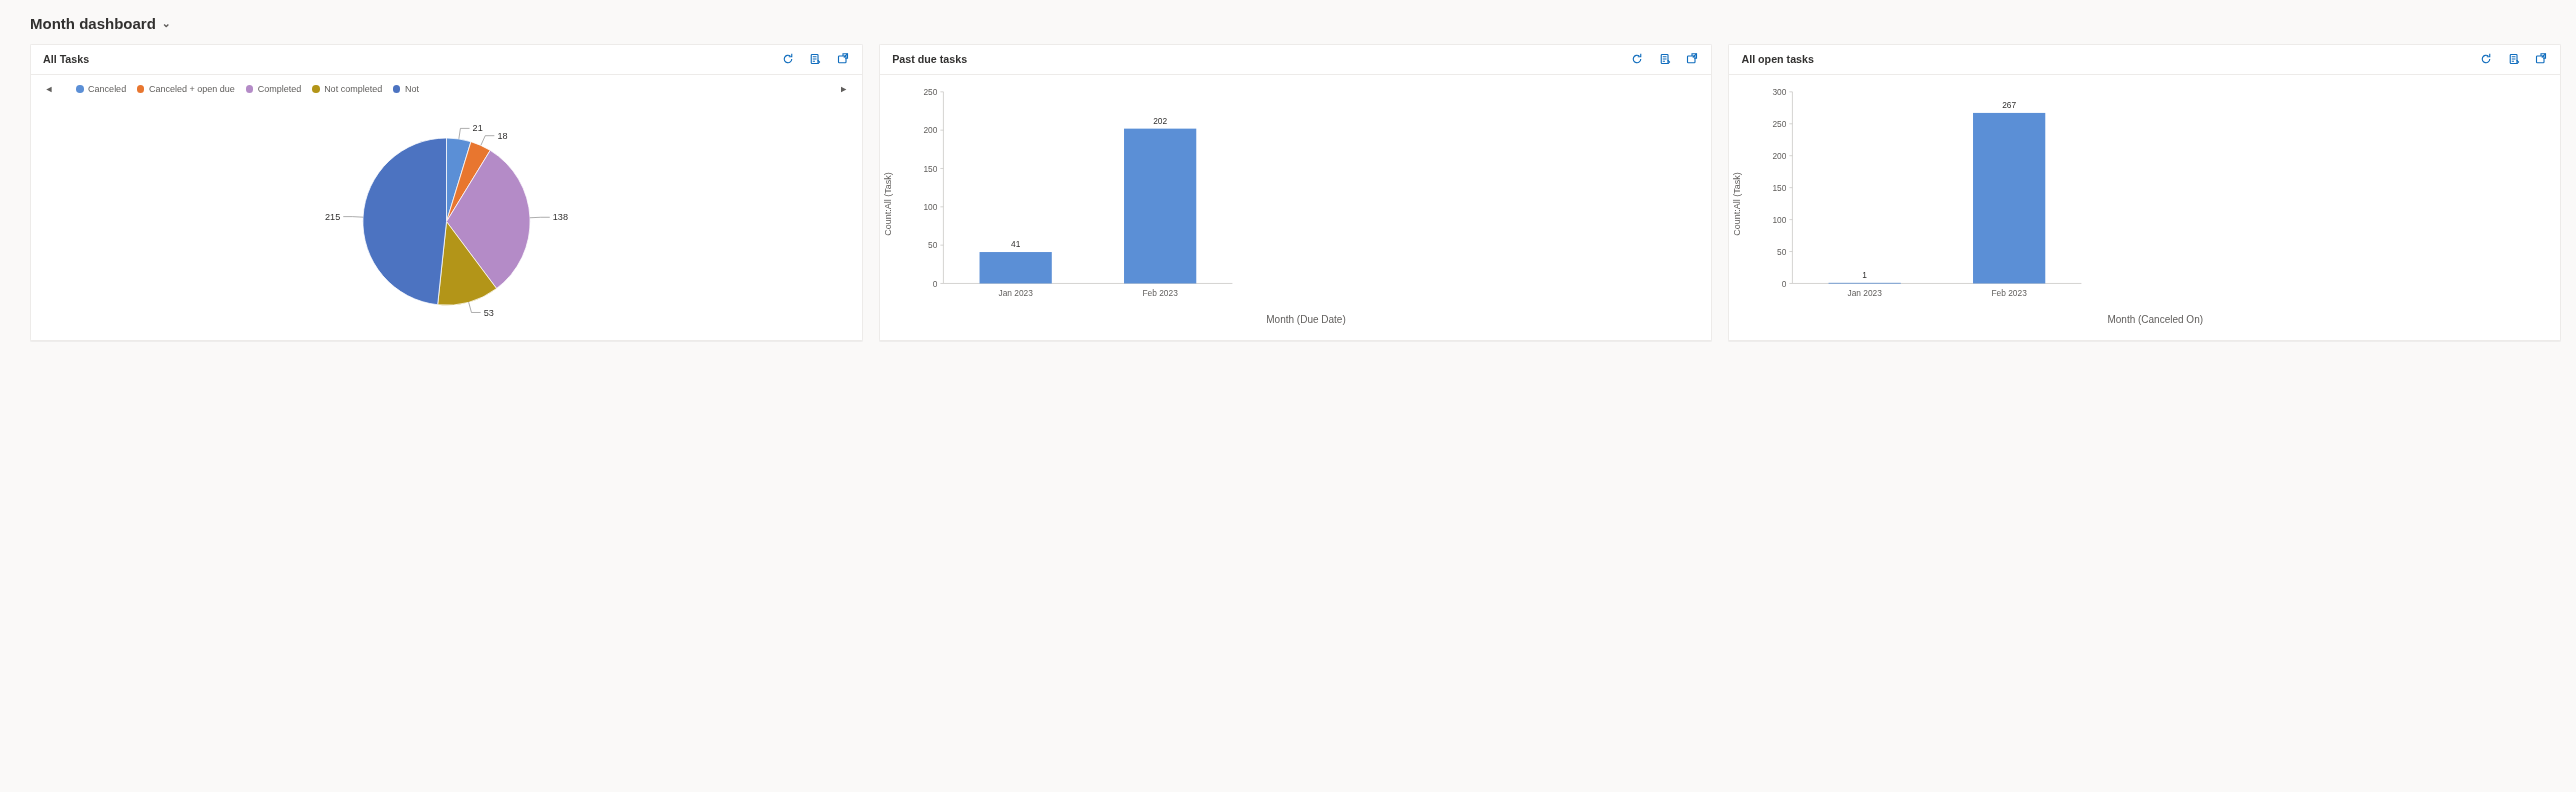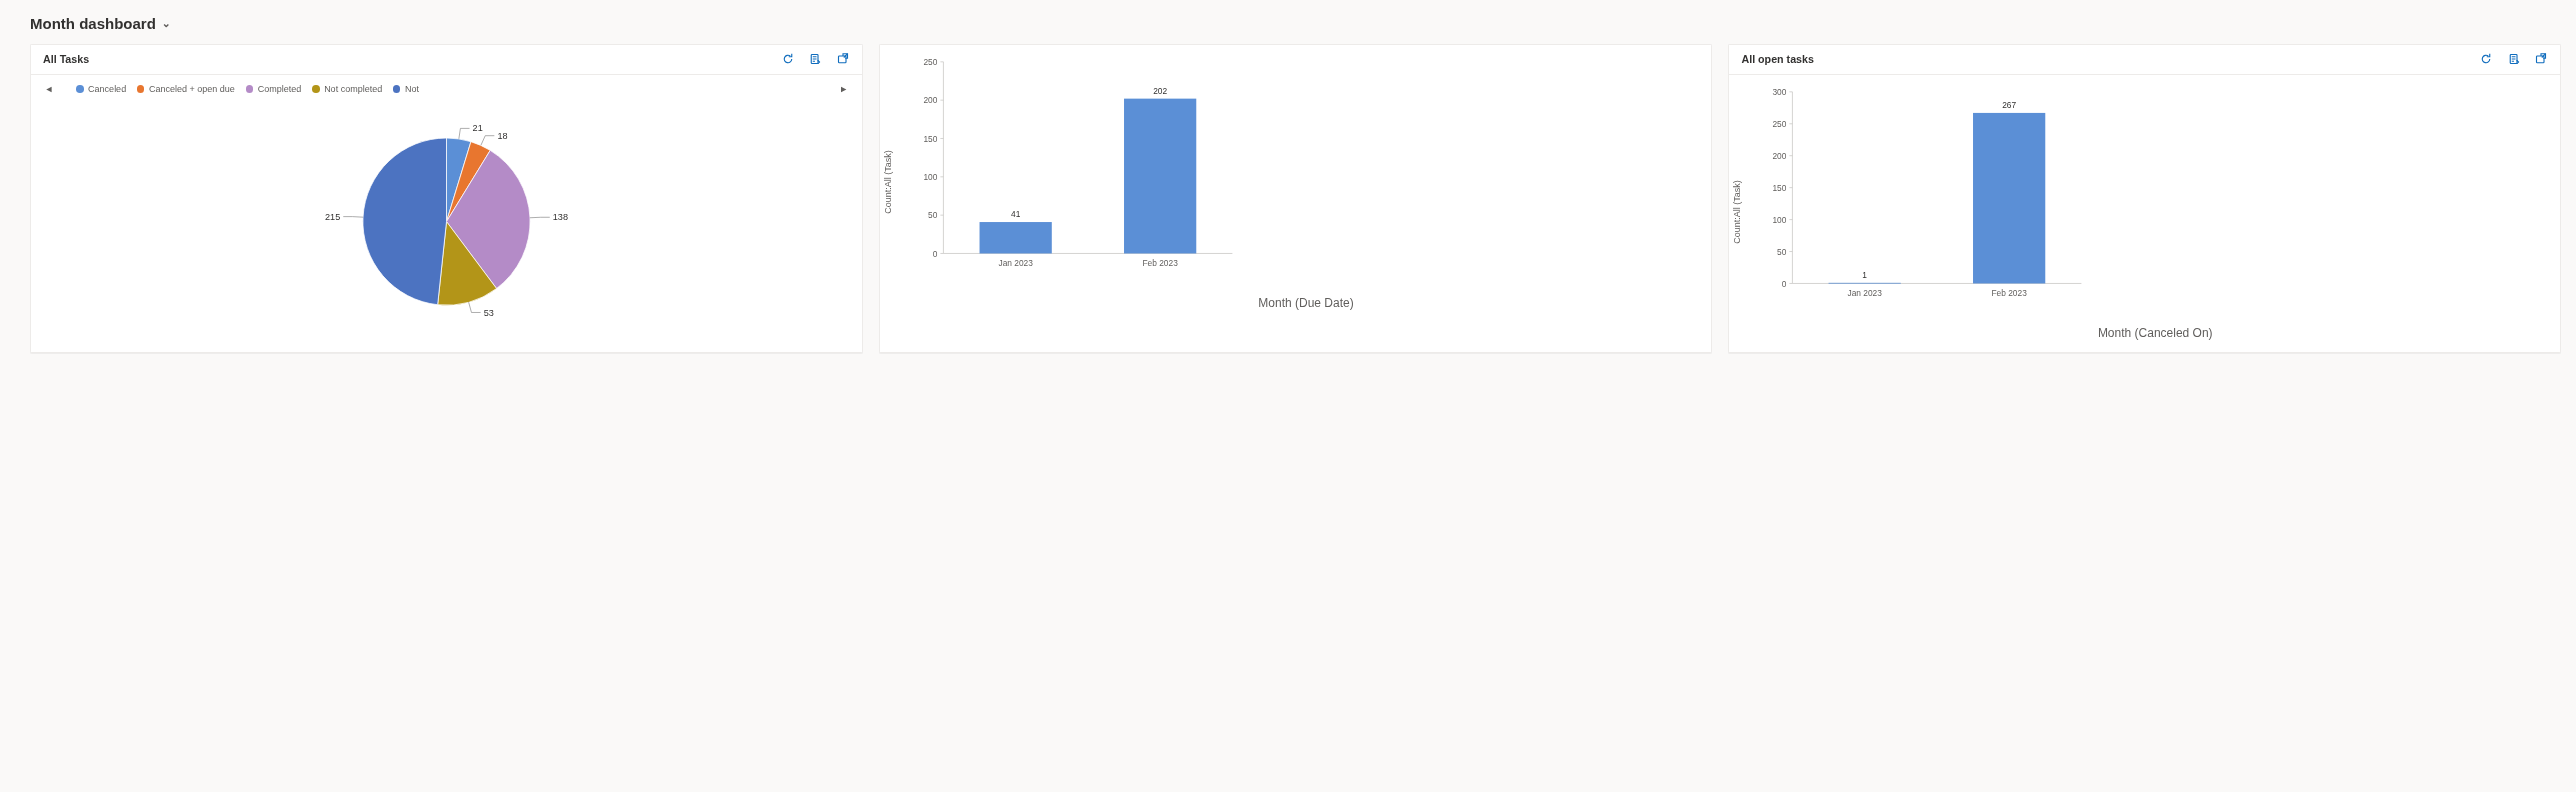--- a/index.html
+++ b/index.html
@@ -17,21 +17,21 @@
   .card-body { padding: 9px 12px 12px 12px; flex: 1; }
   .legend-row { display: flex; align-items: center; gap: 9px; font-size: 9px; color: #605e5c; margin-bottom: 6px; }
   .legend-nav { color: #605e5c; font-size: 9px; cursor: pointer; padding: 0 1.5px; }
   .legend-items { display: flex; gap: 10.7px; flex: 1; overflow: hidden; padding-left: 12px; }
   .legend-item { display: inline-flex; align-items: center; gap: 4.6px; white-space: nowrap; }
   .legend-dot { width: 7.6px; height: 7.6px; border-radius: 50%; display: inline-block; }
   .chart-area { width: 100%; }
   .pie-wrap { display: flex; justify-content: center; }
   .bar-wrap { position: relative; }
   .axis-label-y { position: absolute; left: -4.6px; top: 50%; transform: translate(-50%, -50%) rotate(-90deg); font-size: 9px; color: #605e5c; white-space: nowrap; }
-  .axis-label-x { text-align: center; font-size: 12px; color: #605e5c; margin-top: 18px; }
+  .axis-label-x { text-align: center; font-size: 10px; color: #605e5c; margin-top: 6px; }
   svg text { font-family: "Segoe UI", sans-serif; }
 </style>
 </head>
 <body>
 
 <div class="page">
   <div class="dash-title">
     <span>Month dashboard</span>
     <span class="chev">⌄</span>
   </div>
@@ -107,20 +107,45 @@
               <text x="268.86800026324505" y="283.5646041213507" font-size="12" fill="#323130" text-anchor="start">53</text>
               <path d="M 220 160 L 208.37315714384474 269.383803760878 A 110 110 0 0 1 219.99999999999997 50 Z" fill="#4c73c1" stroke="#fff" stroke-width="1"></path>
               <polyline points="110.15415707980438,154.17842004678207 96.17377707177948,153.43749168909977 84.17377707177948,153.43749168909977" fill="none" stroke="#777" stroke-width="0.8"></polyline>
               <text x="80.17377707177948" y="157.43749168909977" font-size="12" fill="#323130" text-anchor="end">215</text>
             </svg>
         </div>
       </div>
     </div>
 
     <div class="card">
+      <div class="card-head">
+        <div class="card-title">Past due tasks</div>
+        <div class="card-actions">
+          <span class="icon-btn">
+              <svg viewBox="0 0 16 16">
+                <path d="M13 8a5 5 0 1 1-2-4"></path>
+                <path d="M13 1v4h-4"></path>
+              </svg>
+            </span>
+          <span class="icon-btn">
+              <svg viewBox="0 0 16 16">
+                <rect x="3" y="2" width="9" height="12" rx="1"></rect>
+                <path d="M5 5h5M5 8h5M5 11h3"></path>
+                <path d="M12 10l2 2-2 2" stroke-linecap="round"></path>
+              </svg>
+            </span>
+          <span class="icon-btn">
+              <svg viewBox="0 0 16 16">
+                <rect x="2" y="4" width="10" height="9" rx="1"></rect>
+                <path d="M8 4V1h6v6h-3"></path>
+                <path d="M14 1l-5 5"></path>
+              </svg>
+            </span>
+        </div>
+      </div>
       <div class="card-body">
         <div class="bar-wrap" style="padding-left:21px;">
           <div class="axis-label-y">Count:All (Task)</div>
           <svg id="bar1-svg" width="327" height="221" viewBox="0 0 430 290">
               <text x="32" y="266" text-anchor="end" font-size="11" fill="#605e5c">0</text>
               <line x1="36" x2="40" y1="262" y2="262" stroke="#c8c6c4"></line>
               <text x="32" y="215.6" text-anchor="end" font-size="11" fill="#605e5c">50</text>
               <line x1="36" x2="40" y1="211.6" y2="211.6" stroke="#c8c6c4"></line>
               <text x="32" y="165.2" text-anchor="end" font-size="11" fill="#605e5c">100</text>
               <line x1="36" x2="40" y1="161.2" y2="161.2" stroke="#c8c6c4"></line>

